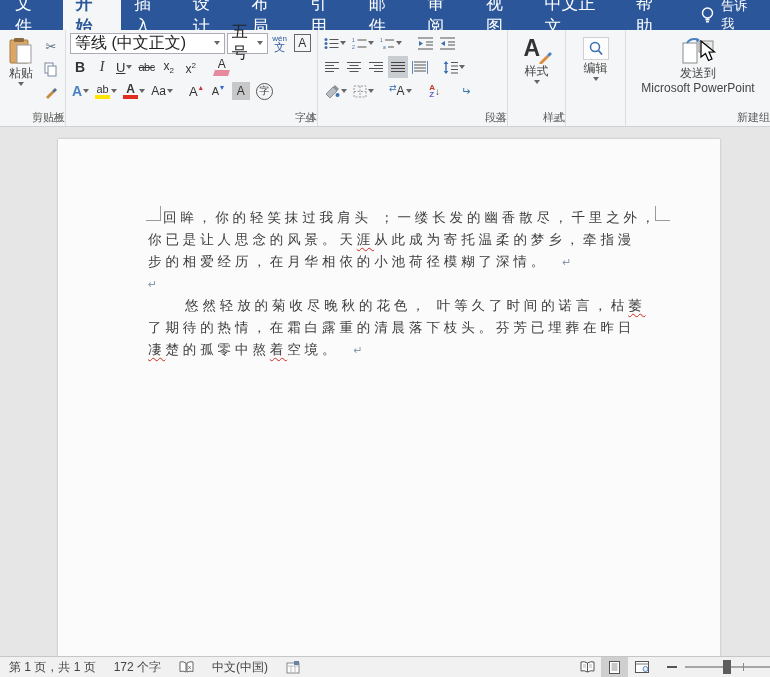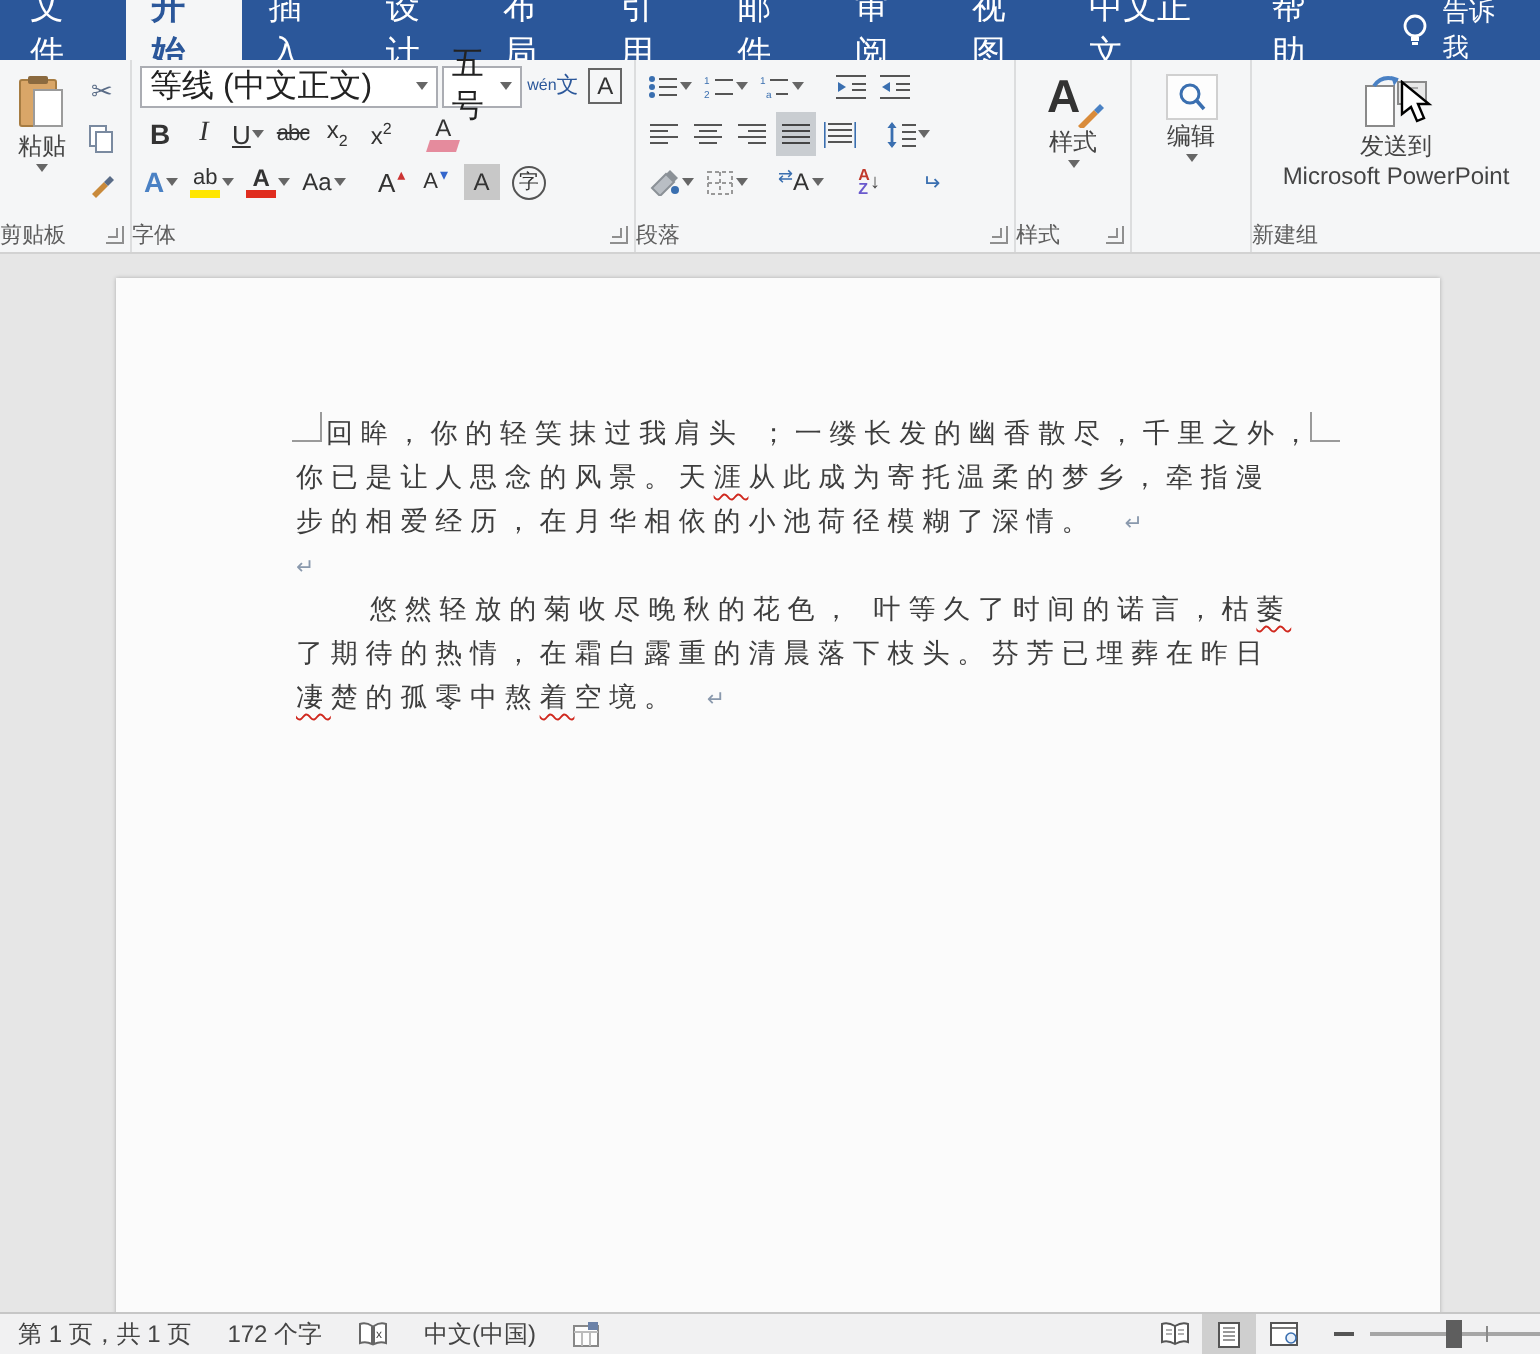--- a/index.html
+++ b/index.html
@@ -12,21 +12,21 @@
   .tab { color:#fff; font-size:17px; padding:0 13px; display:flex; align-items:center; cursor:default; }
   .tab.file { padding:0 15px; background:#2b579a; }
   .tab.active { background:#f5f6f7; color:#2b579a; font-weight:bold; }
   .tellme { color:#fff; font-size:13px; display:flex; align-items:center; gap:7px; padding:0 12px; margin-left:8px; }
   .bulb svg { display:block; }
 
   
   .ribbon { height:97px; background:#f5f6f7; border-bottom:1px solid #d2d2d2; display:flex; flex-shrink:0; }
   .group { display:flex; flex-direction:column; border-right:1px solid #dcddde; position:relative; }
   .group-content { flex:1; display:flex; padding:3px 2px 0 2px; }
-  .group-label { height:17px; display:flex; align-items:center; justify-content:flex-start; color:#5d5d5d; font-size:11px; position:relative; }
+  .group-label { height:17px; display:flex; align-items:center; justify-content:flex-end; color:#5d5d5d; font-size:11px; position:relative; }
   .launcher { position:absolute; right:3px; bottom:4px; width:9px; height:9px; border-right:1px solid #8f8f8f; border-bottom:1px solid #8f8f8f; }
   .launcher::after { content:""; position:absolute; right:2px; bottom:2px; width:4px; height:4px; border-right:1px solid #8f8f8f; border-bottom:1px solid #8f8f8f; }
   .bigbtn { display:flex; flex-direction:column; align-items:center; justify-content:flex-start; padding:4px 6px 0 6px; gap:2px; }
   .biglabel { font-size:12px; color:#444; line-height:13px; text-align:center; }
   .dd { width:0; height:0; border-left:3px solid transparent; border-right:3px solid transparent; border-top:4px solid #666; display:inline-block; }
   .minibtn { width:22px; height:22px; display:flex; align-items:center; justify-content:center; }
   .rowbtn { height:22px; min-width:20px; padding:0 2px; display:flex; align-items:center; justify-content:center; gap:1px; }
   .rowbtn.sel { background:#c9cdd1; }
   .vsep { width:1px; background:#dcddde; margin:2px 3px; }
 
@@ -39,21 +39,21 @@
   .combo { border:1px solid #abadb3; background:#fff; height:21px; display:flex; align-items:center; padding:0 4px; font-size:16px; color:#222; }
   .combo .dd { margin-left:auto; }
   .glyph-b { font-weight:bold; font-size:14px; color:#333; }
   .glyph-i { font-style:italic; font-family:"Liberation Serif",serif; font-size:14px; }
   .glyph-u { text-decoration:underline; font-size:13px; }
   .strike { text-decoration:line-through; font-size:11px; letter-spacing:-.5px; }
   .subsup { font-size:12px; }
   .subsup small { font-size:8px; }
   .underbar { display:inline-block; line-height:10px; text-align:center; }
   .underbar .bar { display:block; height:4px; width:15px; margin-top:1px; }
-  .wen { display:flex; align-items:center; line-height:8px; color:#2b579a; }
+  .wen { display:flex; flex-direction:column; align-items:center; line-height:8px; color:#2b579a; }
   .wen .py { font-size:8px; }
   .wen .zi { font-size:11px; }
   .boxA { border:1px solid #666; font-size:12px; width:18px; height:18px; display:flex; align-items:center; justify-content:center; }
   .shadeA { background:#c8c8c8; width:18px; height:18px; display:flex; align-items:center; justify-content:center; font-size:12px; }
   .circleZi { border:1px solid #555; border-radius:50%; width:17px; height:17px; display:flex; align-items:center; justify-content:center; font-size:10px; }
 
   
   .pgrid { display:flex; flex-direction:column; gap:2px; padding:2px 4px; }
   svg { display:block; }
 

